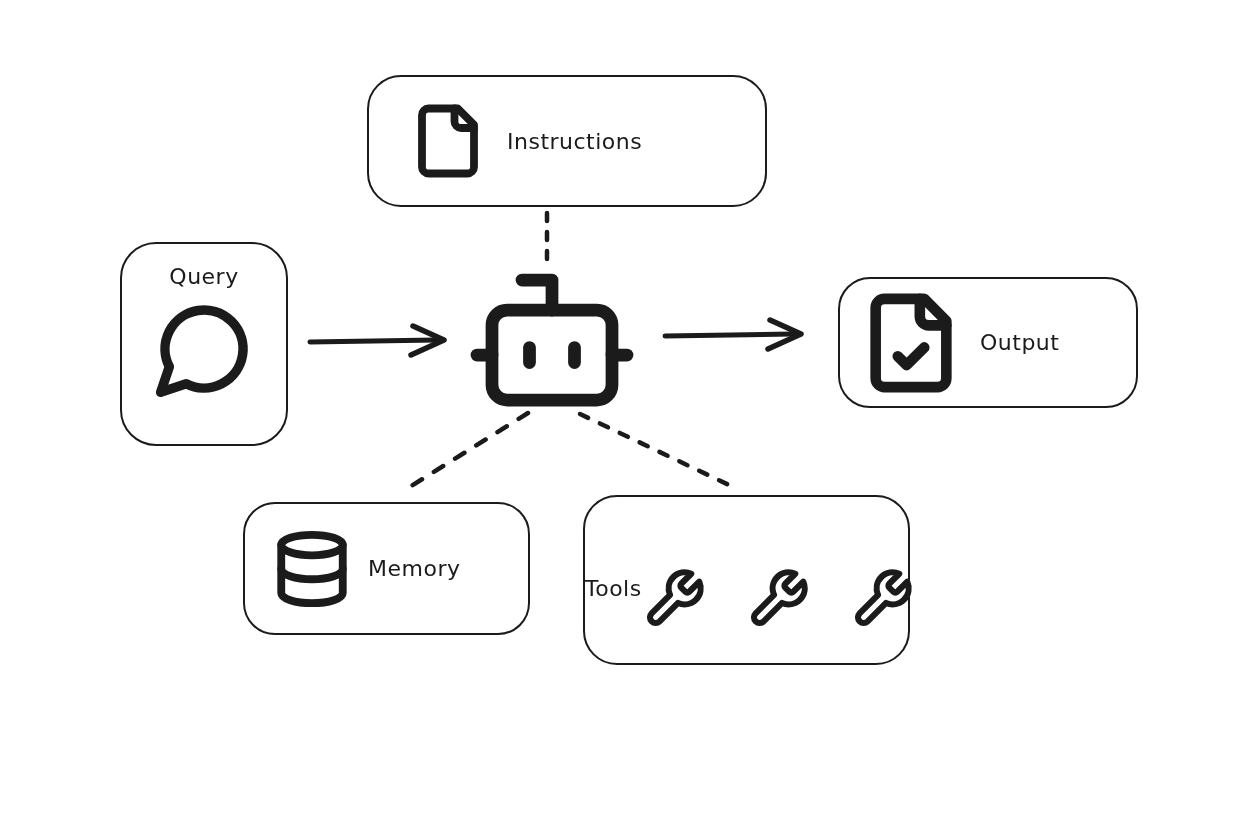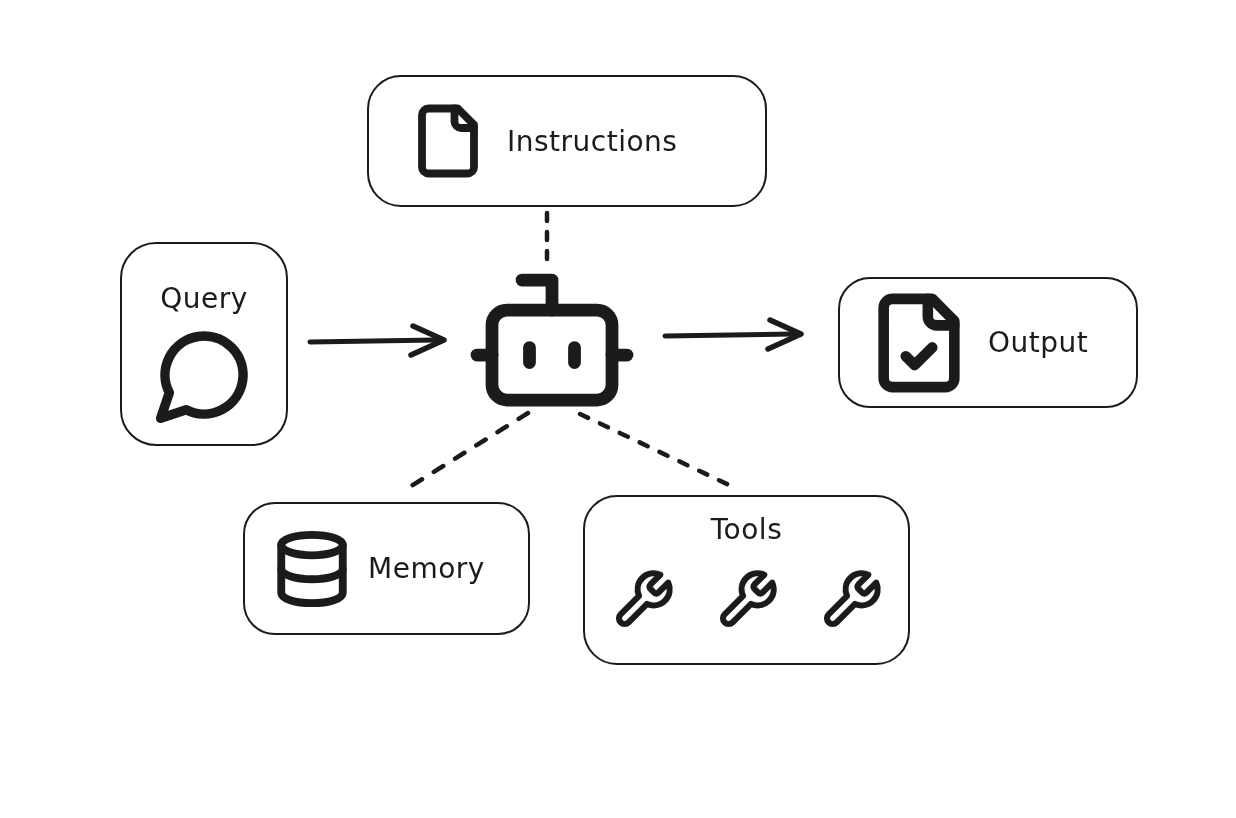--- a/index.html
+++ b/index.html
@@ -19,54 +19,54 @@
     pointer-events: none;
   }
   .node {
     position: absolute;
     box-sizing: border-box;
     border: 2.5px solid var(--ink, #1b1b1b);
     background: var(--background, #ffffff);
     display: flex;
   }
   .label {
-    font-size: 28px;
+    font-size: 22px;
     letter-spacing: 0.5px;
     white-space: nowrap;
     color: var(--ink, #1b1b1b);
   }
   .node-instructions {
     left: 367px; top: 75px; width: 400px; height: 132px;
     border-radius: 34px;
     flex-direction: row; align-items: center;
     padding-left: 40px; gap: 20px;
   }
   .node-query {
     left: 120px; top: 242px; width: 168px; height: 204px;
     border-radius: 36px;
     flex-direction: column; align-items: center;
-    padding-top: 38px;
+    padding-top: 20px;
   }
   .node-query .icon-wrap { margin-top: 8px; }
   .node-output {
     left: 838px; top: 277px; width: 300px; height: 131px;
     border-radius: 32px;
     flex-direction: row; align-items: center;
-    padding-left: 26px; gap: 16px;
+    padding-left: 18px; gap: 16px;
   }
   .node-memory {
     left: 243px; top: 502px; width: 287px; height: 133px;
     border-radius: 32px;
     flex-direction: row; align-items: center;
     padding-left: 26px; gap: 15px;
   }
   .node-tools {
     left: 583px; top: 495px; width: 327px; height: 170px;
     border-radius: 34px;
-    flex-direction: column; align-items: center;
+    flex-direction: row; align-items: center;
     padding-top: 16px;
   }
   .wrench-row {
     display: flex;
     flex-direction: row;
     gap: 40px;
     margin-top: 22px;
   }
   .robot {
     position: absolute;

